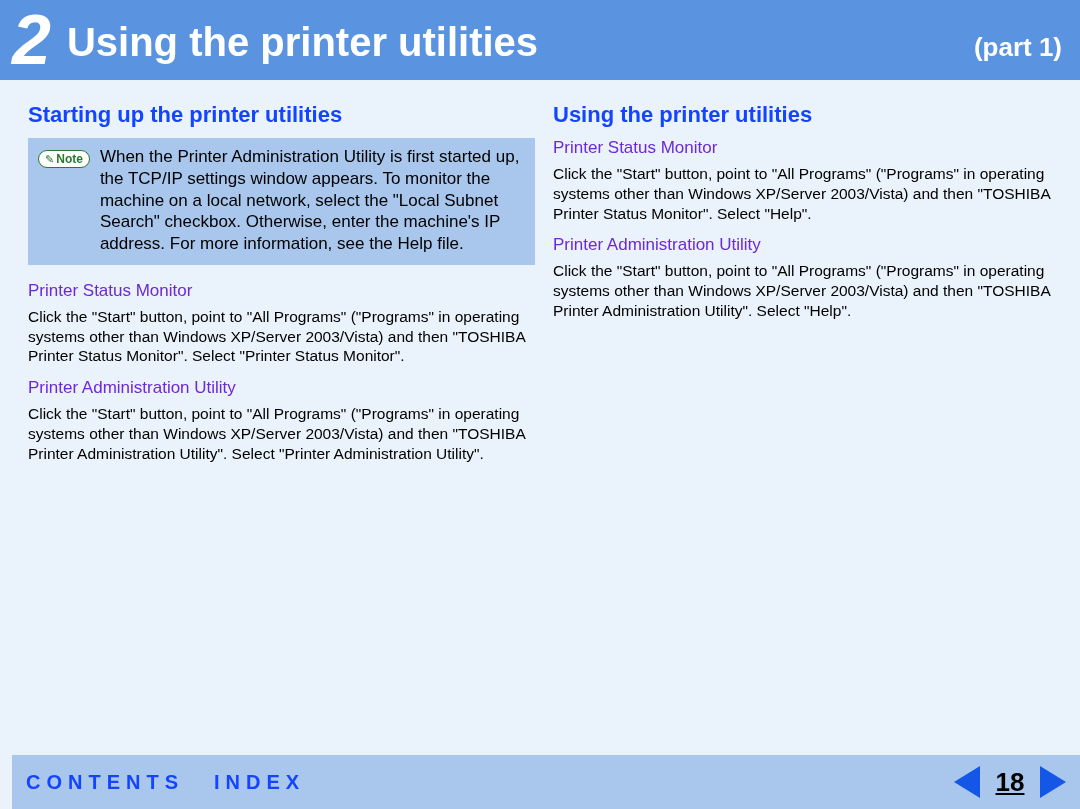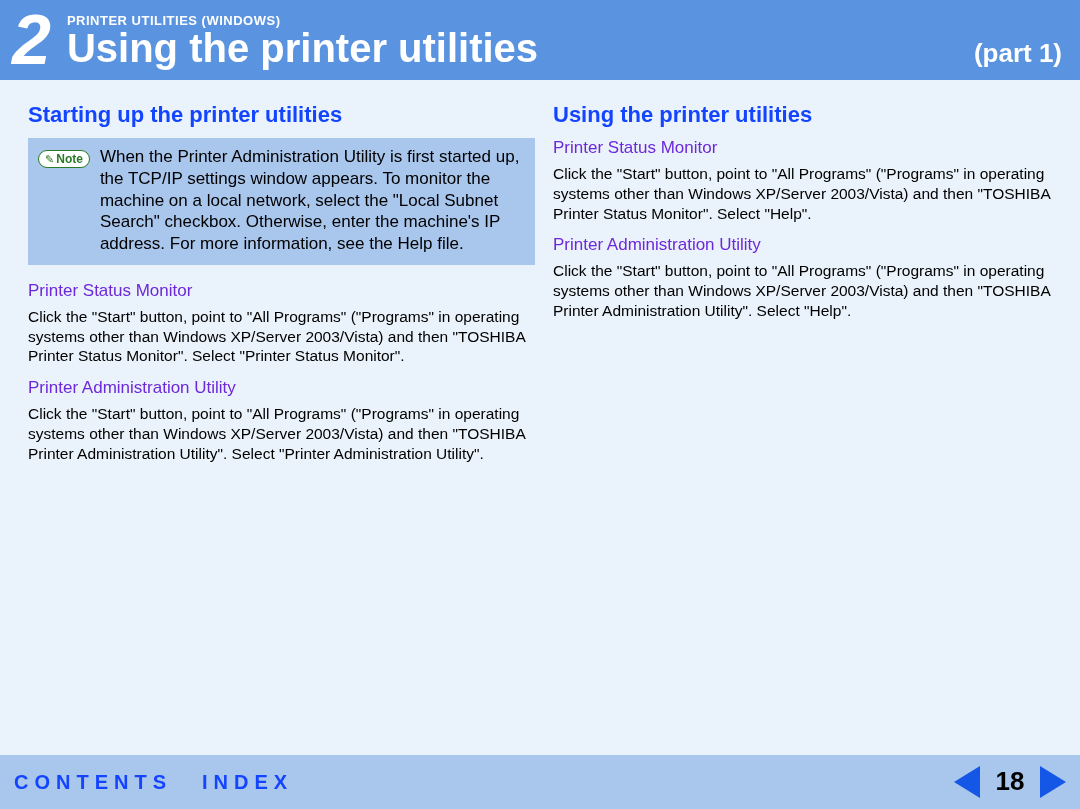--- a/index.html
+++ b/index.html
@@ -112,41 +112,42 @@
   h3.sub {
     color: #6d28d9;
     font-size: 17px;
     font-weight: normal;
     margin-bottom: 6px;
     margin-top: 6px;
   }
   .footer {
     position: absolute;
     bottom: 0;
-    left: 0;
+    left: 12px;
     right: 0;
     height: 54px;
     background: #a9c6ec;
     display: flex;
     align-items: center;
     padding: 0 14px;
   }
   .footer-link {
     color: #1344ff;
     font-size: 20px;
     font-weight: bold;
     letter-spacing: 6px;
     margin-right: 30px;
     cursor: pointer;
   }
   .footer-right {
     margin-left: auto;
     display: flex;
-    align-items: flex-start;
+    align-items: flex-end;
     gap: 12px;
+    text-decoration: underline;
   }
   .nav-arrow {
     width: 0;
     height: 0;
     cursor: pointer;
   }
   .nav-prev {
     border-top: 16px solid transparent;
     border-bottom: 16px solid transparent;
     border-right: 26px solid #1456e6;
@@ -163,21 +164,20 @@
     min-width: 36px;
     text-align: center;
   }
 </style>
 </head>
 <body>
 
 <div class="header">
   <div class="chapter-num">2</div>
   <div class="header-text">
-    <div class="eyebrow">PRINTER UTILITIES (WINDOWS)</div>
     <div class="title-row">
       <div class="main-title">Using the printer utilities</div>
       <div class="part-label">(part 1)</div>
     </div>
   </div>
 </div>
 
 <div class="content">
   <div class="col">
     <h2 class="section">Starting up the printer utilities</h2>

